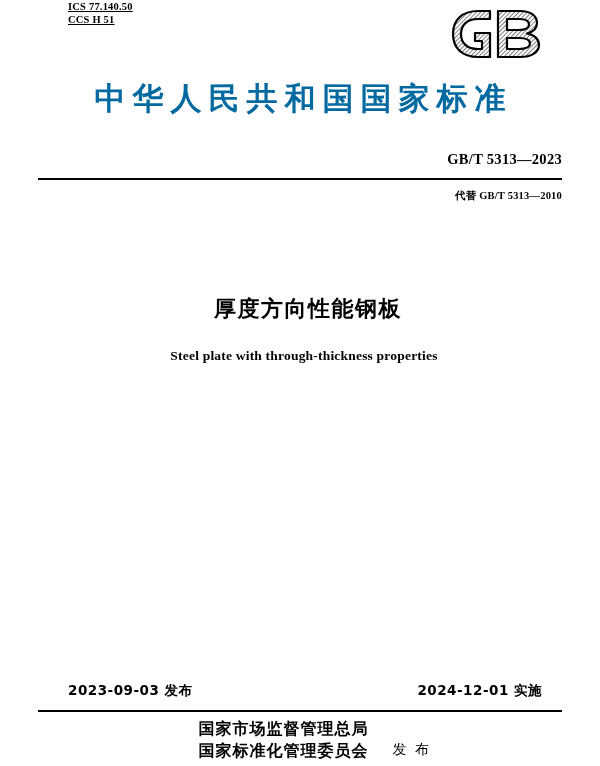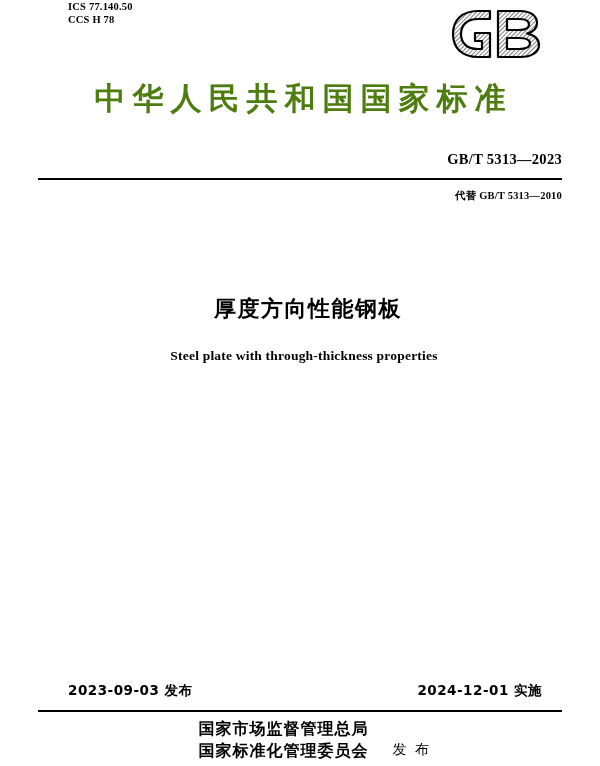--- a/index.html
+++ b/index.html
@@ -29,20 +29,21 @@
     top: 0px;
     left: 68px;
     line-height: 1.25;
   }
   .codes div {
     font-family: "Liberation Serif", serif;
     font-weight: bold;
     font-size: 10.5px;
     letter-spacing: 0.2px;
     white-space: nowrap;
+    text-decoration: underline;
   }
 
   
   .gb-logo {
     position: absolute;
     top: 6px;
     right: 56px;
     width: 96px;
     height: 56px;
   }
@@ -53,21 +54,21 @@
     position: absolute;
     top: 78px;
     left: 0;
     width: 600px;
     text-align: center;
     font-family: "DejaVu Sans", sans-serif;
     font-weight: bold;
     font-size: 31px;
     letter-spacing: 7px;
     text-indent: 7px;
-    color: #4d7c0f;
+    color: #0369a1;
     white-space: nowrap;
   }
 
   
   .std-num {
     position: absolute;
     top: 149px;
     right: 38px;
     text-align: right;
     line-height: 1.45;
@@ -183,21 +184,21 @@
     white-space: nowrap;
   }
 </style>
 </head>
 <body>
 
 <div class="page">
 
   <div class="codes">
     <div>ICS 77.140.50</div>
-    <div>CCS H 78</div>
+    <div>CCS H 51</div>
   </div>
 
   <div class="gb-logo">
     <svg viewBox="0 0 96 56" width="96" height="56" xmlns="http://www.w3.org/2000/svg">
       <defs>
         <pattern id="hatch" width="3" height="3" patternUnits="userSpaceOnUse" patternTransform="rotate(45)">
           <rect width="3" height="3" fill="#ffffff"></rect>
           <line x1="0" y1="0" x2="0" y2="3" stroke="#000000" stroke-width="1"></line>
         </pattern>
       </defs>

